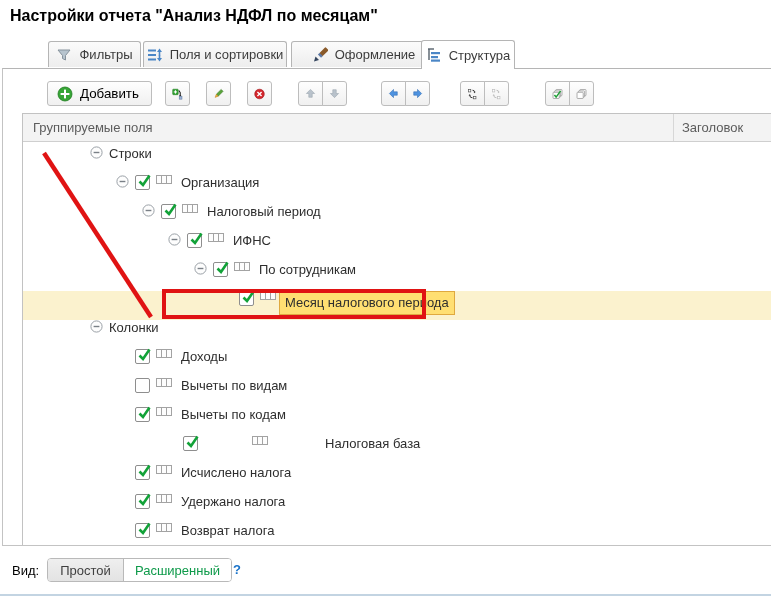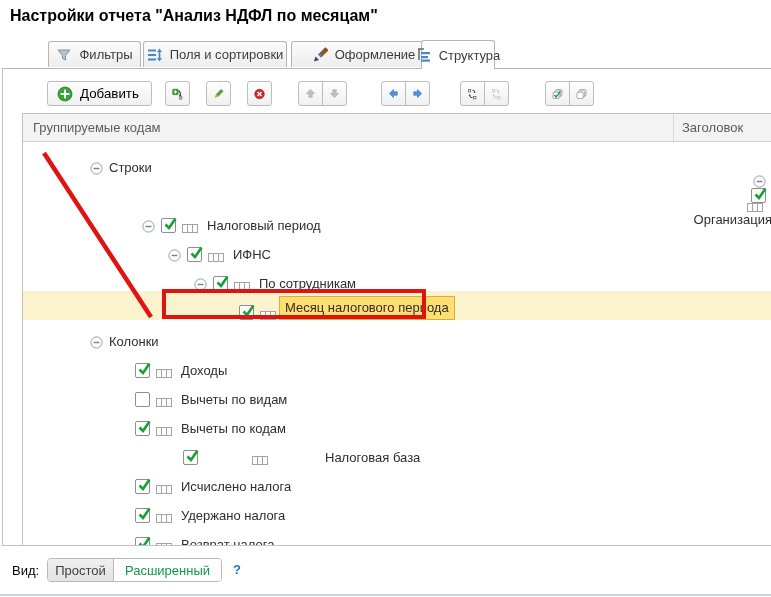--- a/index.html
+++ b/index.html
@@ -56,21 +56,21 @@
   }
   .thead{
     position:absolute;left:0;right:0;top:0;height:28px;
     background:#f3f3f3;border-bottom:1px solid #cfcfcf;
     color:#5c5c5c;display:flex;align-items:center;box-sizing:border-box;
   }
   .th1{padding-left:10px;flex:0 0 640px;}
   .thsep{width:1px;align-self:stretch;background:#d7d7d7;}
   .th2{padding-left:8px;}
   .tbody{position:absolute;left:0;right:0;top:28px;bottom:0;overflow:hidden;padding-top:4px;}
-  .trow{height:29px;display:flex;align-items:flex-end;box-sizing:border-box;}
+  .trow{height:29px;display:flex;align-items:flex-start;box-sizing:border-box;}
   .trow.hl{background:#fbf2ce;}
   .exp{width:13px;height:13px;margin-right:6px;flex:none;display:inline-flex;}
   .cb{
     width:15px;height:15px;margin-right:6px;flex:none;position:relative;
     background:#fff;border:1px solid #8e8e8e;border-radius:2px;box-sizing:border-box;
   }
   .cb svg{position:absolute;left:0px;top:-3px;width:16px;height:16px;overflow:visible;}
   .ficon{
     width:16px;height:9px;margin-right:9px;flex:none;
     background:#fdfdfd;border:1px solid #a3a3a3;box-sizing:border-box;
@@ -86,21 +86,21 @@
   
   .footer{position:absolute;left:0;bottom:0;height:51px;right:0;}
   .viewlab{position:absolute;left:12px;top:17px;color:#000;}
   .seg{
     position:absolute;left:47px;top:12px;height:24px;display:flex;
     border:1px solid #b9b9b9;border-radius:4px;overflow:hidden;background:#fff;box-sizing:border-box;
   }
   .seg .mode{
     display:flex;align-items:center;justify-content:center;height:100%;box-sizing:border-box;
   }
-  .mode-simple{width:66px;background:linear-gradient(#efefef,#e3e3e3);color:#3f3f3f;border-right:1px solid #b9b9b9;}
+  .mode-simple{width:76px;background:linear-gradient(#efefef,#e3e3e3);color:#3f3f3f;border-right:1px solid #b9b9b9;}
   .mode-ext{width:107px;background:#ffffff;color:#0e9a4a;}
   .help{position:absolute;left:233px;top:16px;color:#1a73c9;font-weight:bold;}
   .window-edge{position:absolute;left:0;right:0;top:594px;height:2px;background:#c3d4e2;}
   
   .overlay{position:absolute;left:0;top:0;width:771px;height:597px;z-index:20;pointer-events:none;}
 </style>
 </head>
 <body>
 
 <div class="title">Настройки отчета "Анализ НДФЛ по месяцам"</div>
@@ -130,21 +130,21 @@
 <div class="tab" style="left:251px;width:145px;">
   <span class="ticon">
     <svg viewBox="0 0 16 16">
       <rect x="6.2" y="-1.5" width="4.5" height="9" rx="1" fill="#8a5a2a" transform="rotate(45 8 8)"></rect>
       <polygon points="3.5,9.5 7,13 2,14.5" fill="#34455e" transform="rotate(0)"></polygon>
       <rect x="6.2" y="6.8" width="4.5" height="2.4" fill="#5b78a6" transform="rotate(45 8 8)"></rect>
     </svg>
   </span>
   <span>Оформление</span>
 </div>
-<div class="tab active" style="left:381px;width:74px;">
+<div class="tab active" style="left:381px;width:94px;">
   <span class="ticon">
     <svg viewBox="0 0 16 16">
       <path d="M3 2 L3 13" stroke="#55606b" stroke-width="1.4" fill="none"></path>
       <path d="M2 2 L8 2" stroke="#55606b" stroke-width="1.4" fill="none"></path>
       <rect x="5" y="5" width="9" height="2.2" fill="#4b86c6"></rect>
       <rect x="5" y="9" width="7" height="2.2" fill="#4b86c6"></rect>
       <rect x="5" y="12.5" width="9" height="2.2" fill="#4b86c6"></rect>
     </svg>
   </span>
   <span>Структура</span>
@@ -254,35 +254,35 @@
           <rect x="5.5" y="1.5" width="9" height="9" rx="1" fill="#fff" stroke="#8a8a8a" stroke-width="1"></rect>
           <rect x="3.5" y="3.5" width="9" height="9" rx="1" fill="#fff" stroke="#8a8a8a" stroke-width="1"></rect>
           <rect x="1.5" y="5.5" width="9" height="9" rx="1" fill="#fff" stroke="#8a8a8a" stroke-width="1"></rect>
         </svg>
       </button>
     </span>
   </div>
 
   <div class="tree">
     <div class="thead">
-      <div class="th1">Группируемые кодам</div>
+      <div class="th1">Группируемые поля</div>
       <div class="thsep"></div>
       <div class="th2">Заголовок</div>
     </div>
     <div class="tbody">
         <div class="trow" style="padding-left: 67px;">
           <span class="exp">
             <svg viewBox="0 0 13 13" width="13" height="13">
               <circle cx="6.5" cy="6.5" r="5.6" fill="#fdfdfd" stroke="#9aa0a6" stroke-width="1"></circle>
               <rect x="3.6" y="5.8" width="5.8" height="1.4" fill="#7a8087"></rect>
             </svg>
           </span>
           <span class="lab">Строки</span>
         </div>
-        <div class="trow" style="padding-left: 93px; flex-direction: column;">
+        <div class="trow" style="padding-left: 93px;">
           <span class="exp">
             <svg viewBox="0 0 13 13" width="13" height="13">
               <circle cx="6.5" cy="6.5" r="5.6" fill="#fdfdfd" stroke="#9aa0a6" stroke-width="1"></circle>
               <rect x="3.6" y="5.8" width="5.8" height="1.4" fill="#7a8087"></rect>
             </svg>
           </span>
           <span class="cb">
             <svg viewBox="0 0 16 16">
               <path d="M3.5 8.5 L7 12 L13.5 2.5" fill="none" stroke="#12a238" stroke-width="2.6"></path>
             </svg>

